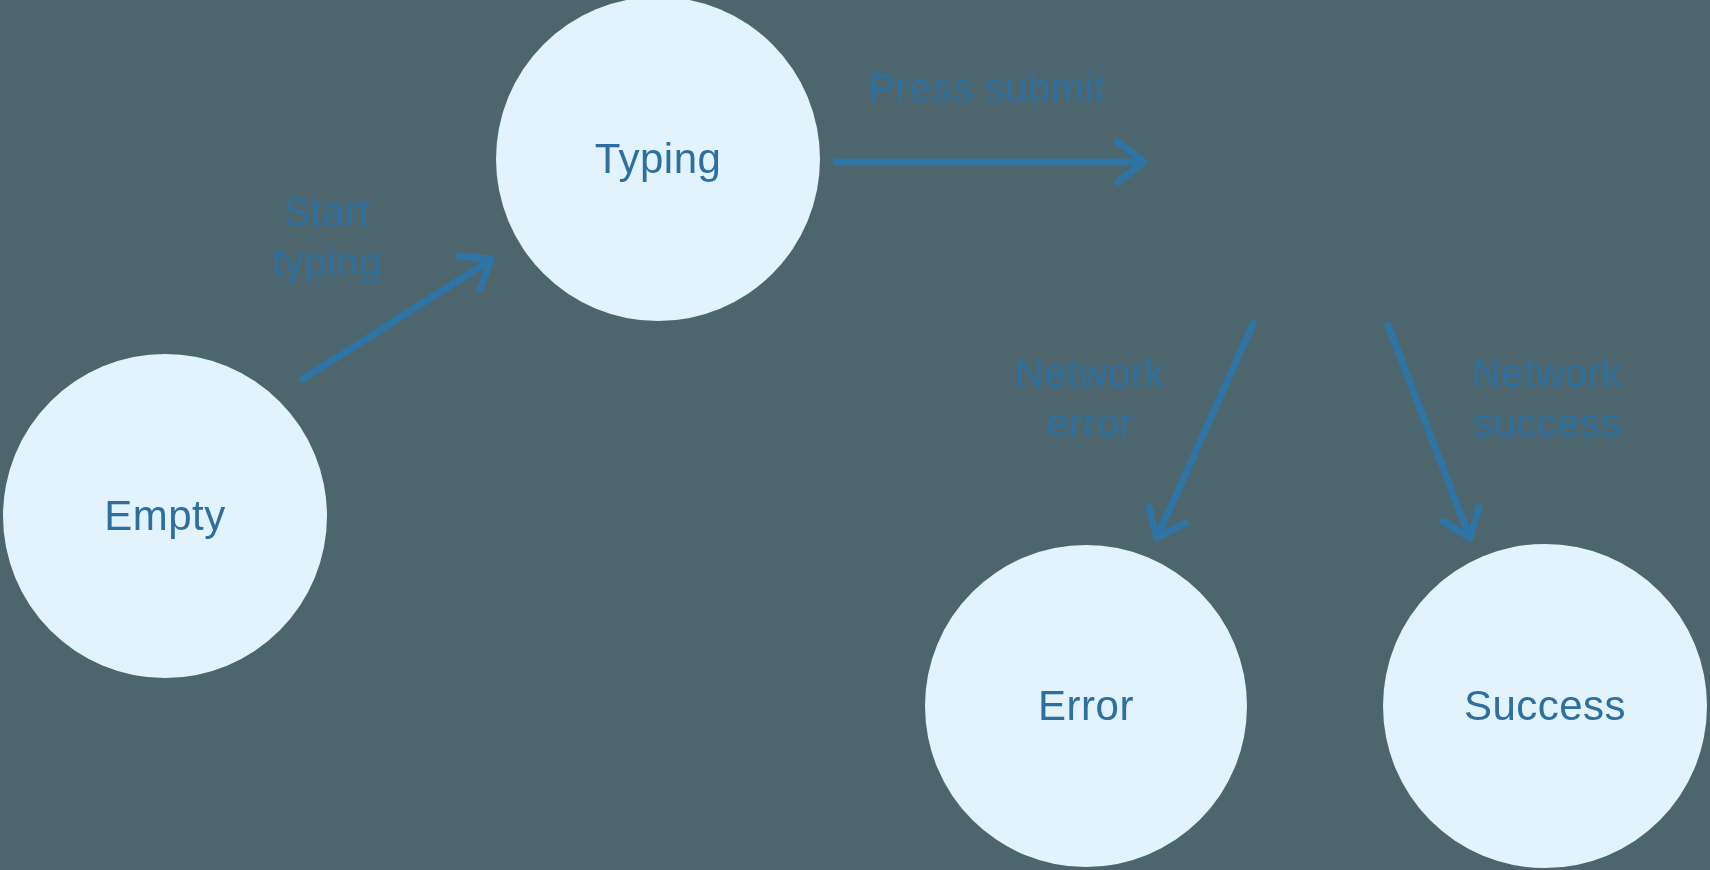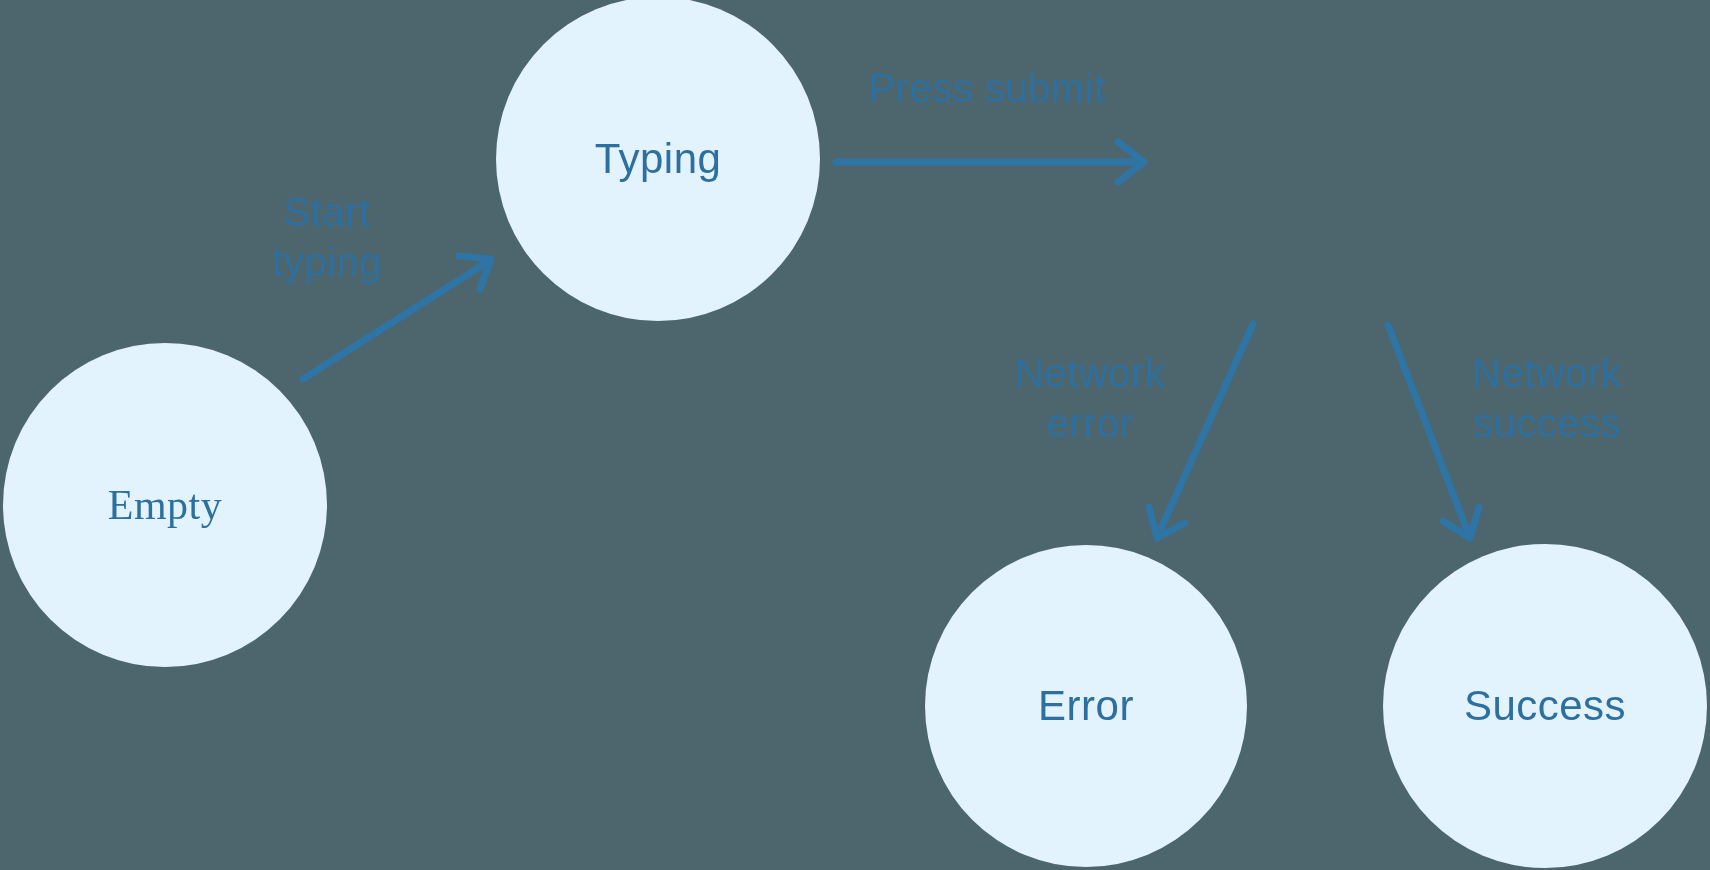--- a/index.html
+++ b/index.html
@@ -69,21 +69,21 @@
     <g>
       <path class="arrow" d="M1253,324 L1159,533"></path>
       <path class="arrow" d="M1185,523 L1157,538 L1149,507"></path>
     </g>
     <g>
       <path class="arrow" d="M1388,325 L1468,533"></path>
       <path class="arrow" d="M1479,507 L1470,538 L1443,521"></path>
     </g>
   </svg>
 
-  <div class="node" style="left:3px;top:343px;width:324px;height:324px;font-family:Liberation Serif, serif;">
+  <div class="node" style="left:3px;top:354px;width:324px;height:324px;">
     <span class="node-label">Empty</span>
   </div>
 
   <div class="node" style="left:496px;top:-3px;width:324px;height:324px;">
     <span class="node-label">Typing</span>
   </div>
 
 
   <div class="node" style="left:925px;top:545px;width:322px;height:322px;">
     <span class="node-label">Error</span>

